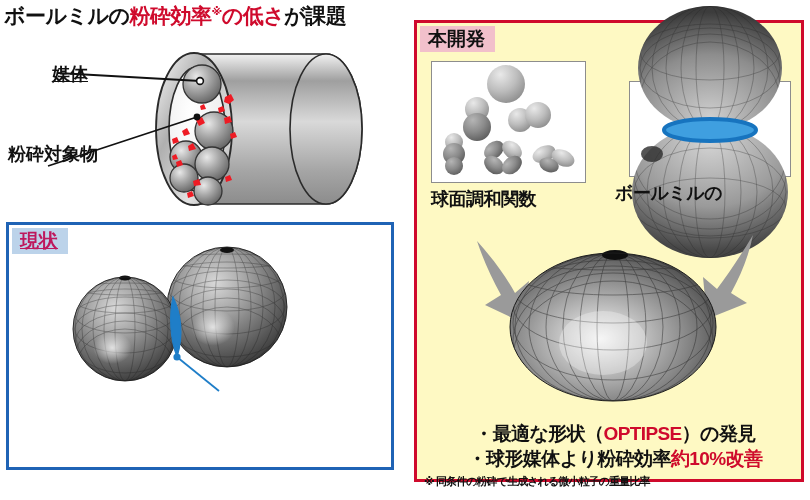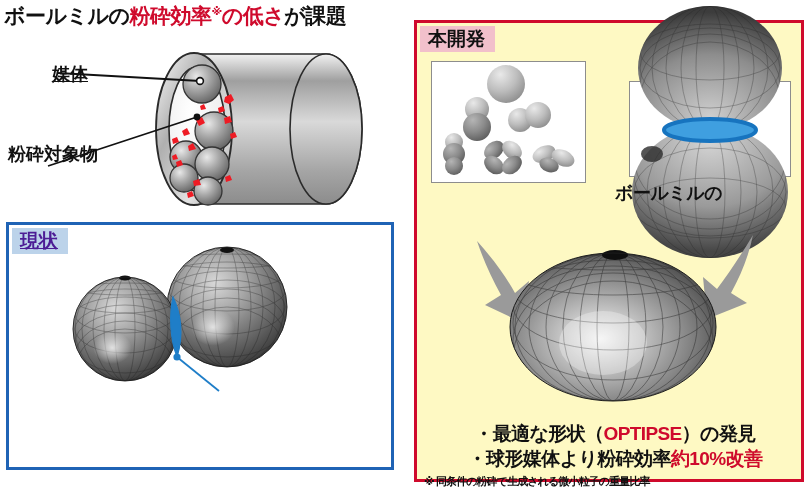--- a/index.html
+++ b/index.html
@@ -31,21 +31,21 @@
 
   
   .box-left{
     position:absolute;left:6px;top:222px;width:388px;height:248px;
     border:3px solid #1f63b5;background:#fff;box-sizing:border-box;
   }
   .tag{
     position:absolute;font-size:19px;font-weight:bold;
     padding:2px 10px 3px 8px;line-height:1.12;
   }
-  .tag-genjou{left:3px;top:3px;background:#bcd3ea;color:#4c1d95;text-decoration:underline;}
+  .tag-genjou{left:3px;top:3px;background:#bcd3ea;color:#be185d;text-decoration:underline;}
   .tag-honkaihatsu{left:3px;top:3px;background:#f2c0cb;color:#111;}
 
   .left-art{position:absolute;left:18px;top:26px;width:352px;height:135px;}
 
   
   .box-right{
     position:absolute;left:414px;top:20px;width:390px;height:462px;
     border:3px solid #cf0a2c;background:#fef9c3;box-sizing:border-box;
   }
   .sub-box{
@@ -266,20 +266,21 @@
         <ellipse cx="62" cy="88" rx="11" ry="8" transform="rotate(-40 62 88)" fill="url(#gLobeD)"></ellipse>
         <ellipse cx="80" cy="88" rx="11" ry="8" transform="rotate(40 80 88)" fill="url(#gLobeL)"></ellipse>
         <ellipse cx="62" cy="103" rx="11" ry="8" transform="rotate(40 62 103)" fill="url(#gLobeD)"></ellipse>
         <ellipse cx="80" cy="103" rx="11" ry="8" transform="rotate(-40 80 103)" fill="url(#gLobeD)"></ellipse>
 
         <ellipse cx="112" cy="92" rx="12" ry="8" transform="rotate(-25 112 92)" fill="url(#gLobeL)"></ellipse>
         <ellipse cx="131" cy="96" rx="12" ry="8" transform="rotate(25 131 96)" fill="url(#gLobeL)"></ellipse>
         <ellipse cx="117" cy="103" rx="10" ry="7" transform="rotate(20 117 103)" fill="url(#gLobeD)"></ellipse>
       </svg>
     </div>
+    <div class="sb-cap cap-harmonics">球面調和関数</div>
 
     <div class="sub-box sb-contact">
       <svg width="159" height="93" viewBox="0 0 159 93">
         <defs>
           <radialGradient id="gMeshT" cx="0.5" cy="0.9" r="0.85">
             <stop offset="0" stop-color="#cfcfcf"></stop>
               <stop offset="0.6" stop-color="#8d8d8d"></stop>
               <stop offset="1" stop-color="#3c3c3c"></stop>
           </radialGradient>
           <radialGradient id="gMeshB" cx="0.5" cy="0.1" r="0.85">

